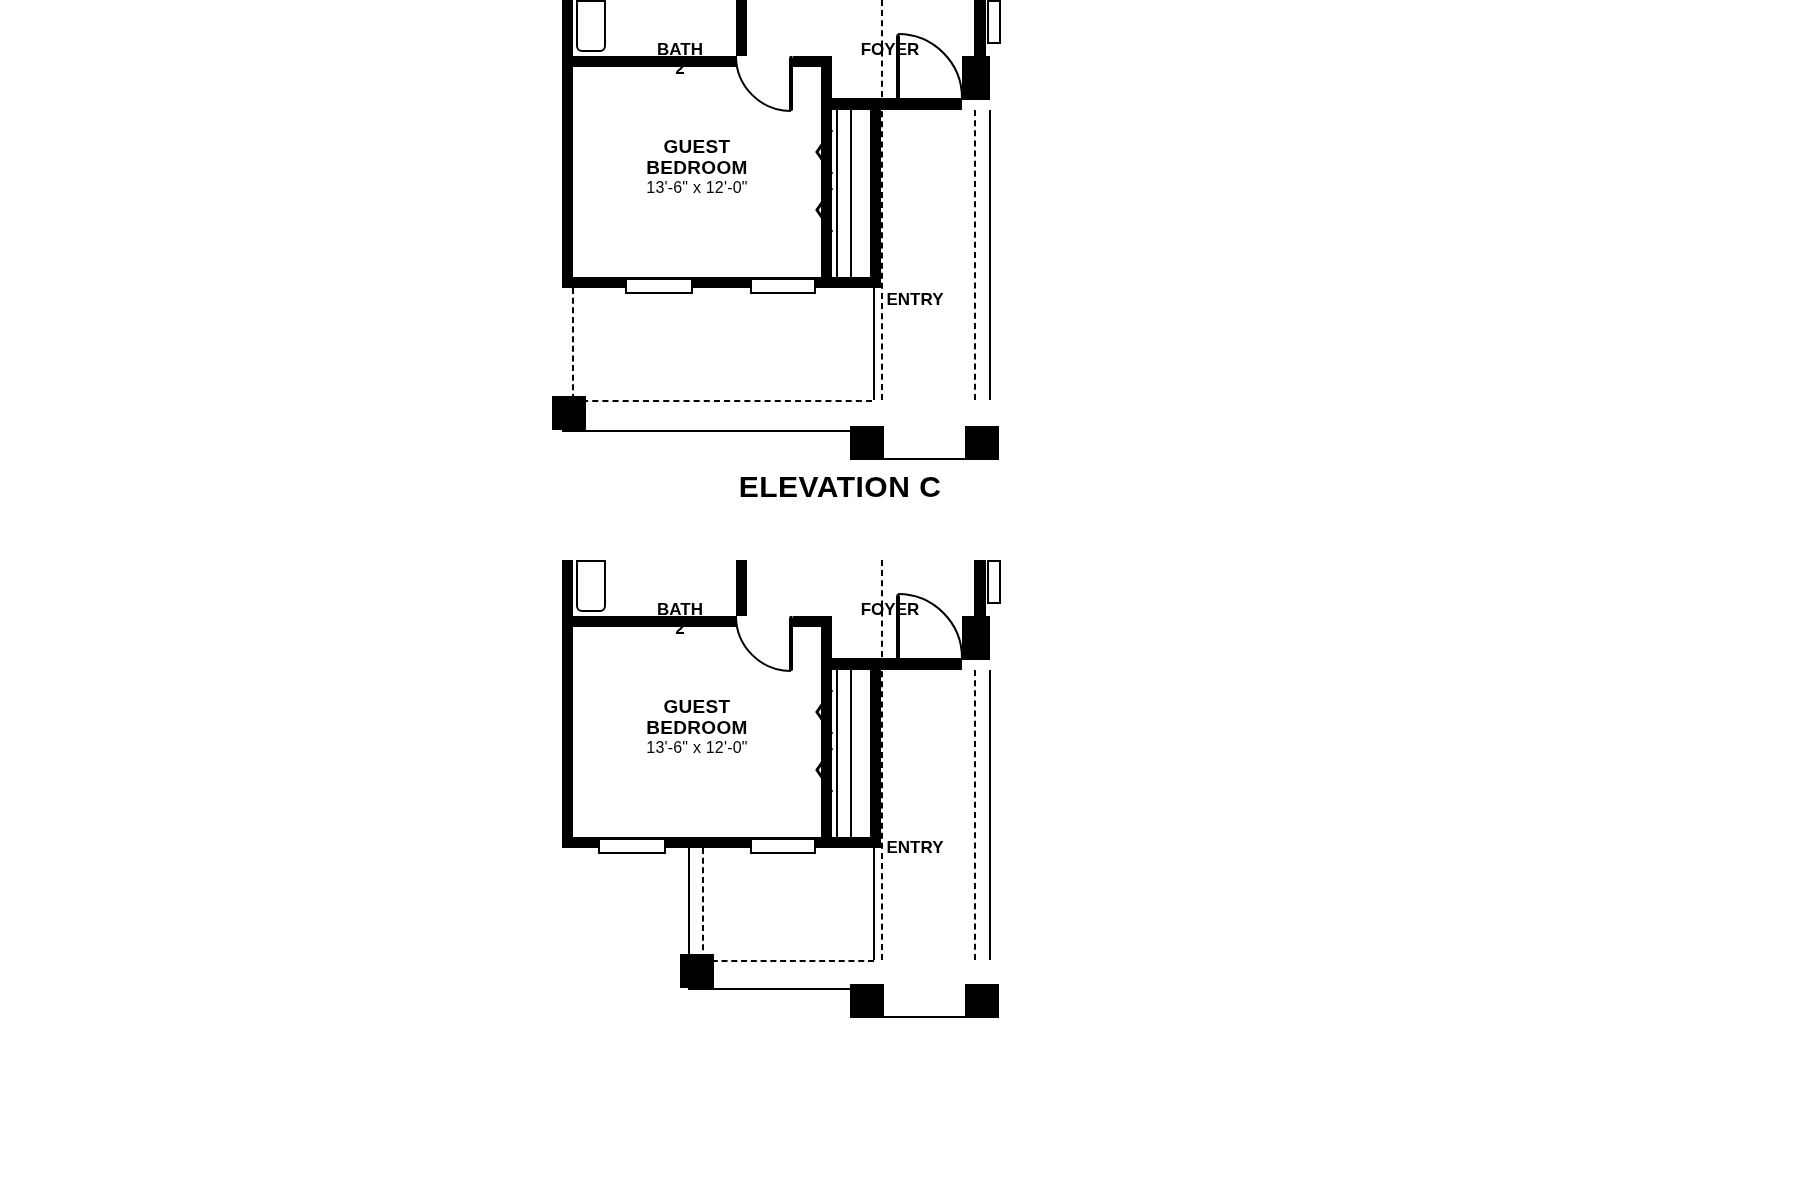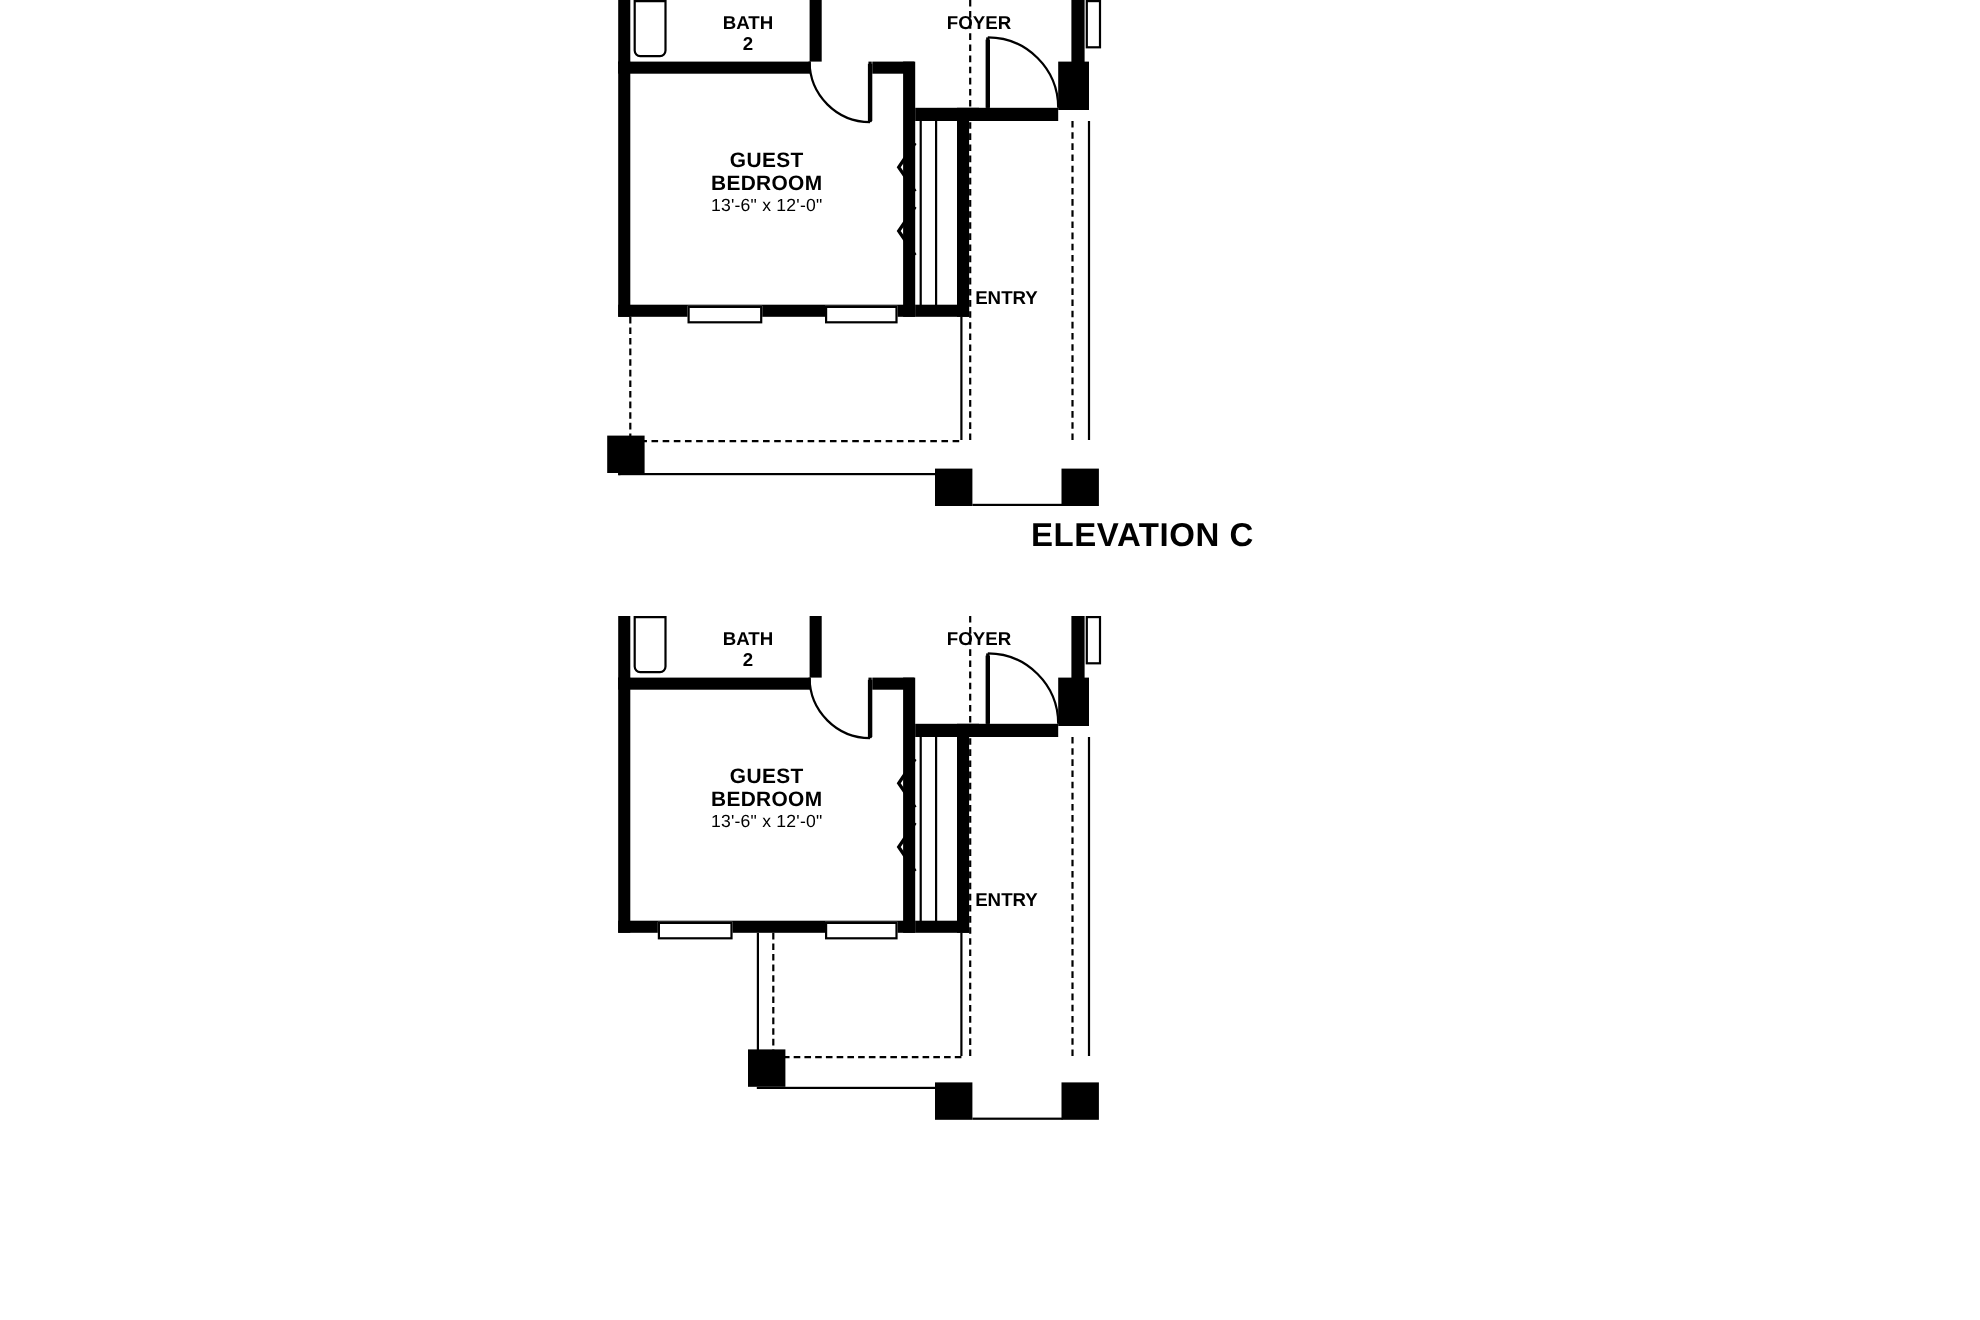--- a/index.html
+++ b/index.html
@@ -25,21 +25,21 @@
     position: absolute;
     width: 600px;
     height: 520px;
   }
   #plan-c { left: 540px; top: 0px; }
   #plan-b { left: 540px; top: 560px; }
 
   .caption {
     position: absolute;
     width: 600px;
-    text-align: right;
+    text-align: center;
     font-size: 30px;
     font-weight: bold;
     letter-spacing: 0.5px;
     color: #000;
   }
   #caption-c { left: 540px; top: 470px; }
   #caption-b { left: 540px; top: 995px; }
 
   
   .w { position: absolute; background: #000; }
@@ -59,20 +59,21 @@
     font-weight: normal;
     letter-spacing: 0.2px;
   }
   .small-label {
     position: absolute;
     font-size: 17px;
     font-weight: bold;
     text-align: center;
     color: #000;
     line-height: 1.1;
+    margin-top: 29px;
   }
   .dash-h {
     position: absolute;
     border-top: 2px dashed #000;
   }
   .dash-v {
     position: absolute;
     border-left: 2px dashed #000;
   }
   .thinline-h {

